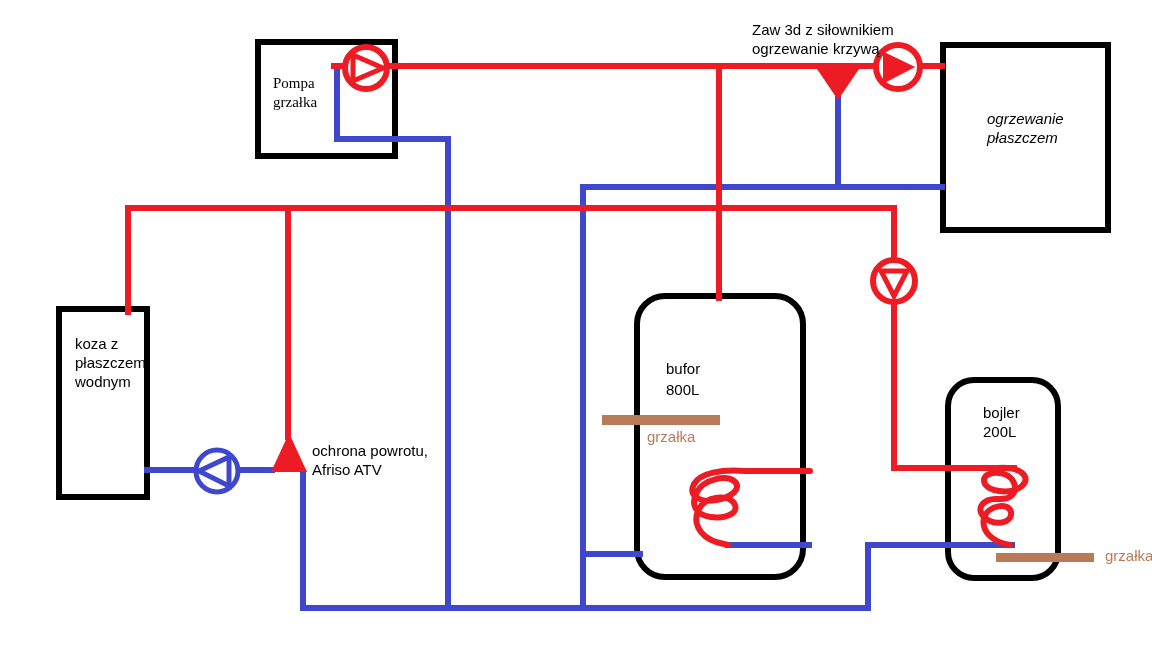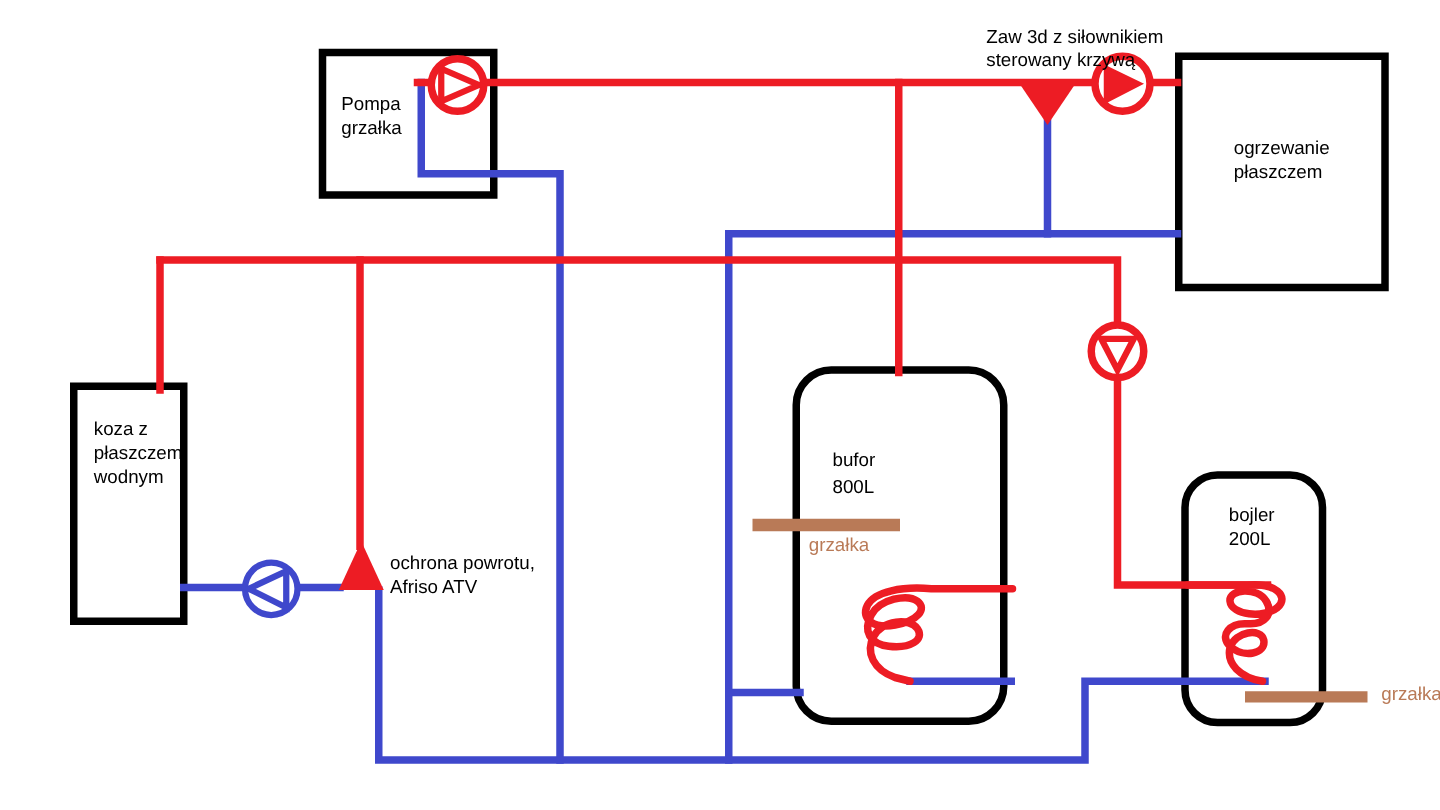--- a/index.html
+++ b/index.html
@@ -80,31 +80,31 @@
     </g>
     <g>
       <circle class="pump-circle-blue" cx="217" cy="471" r="21"></circle>
       <polygon class="pump-tri-hollow-blue" points="229,457 229,486 199,471"></polygon>
     </g>
 
     <rect class="heater-bar" x="602" y="415" width="118" height="10"></rect>
     <rect class="heater-bar" x="996" y="553" width="98" height="9"></rect>
   </svg>
 
-  <div class="lbl" style="left:273px; top:74px;">
+  <div class="lbl" style="left:273px; top:74px;font-family:Liberation Serif, serif;">
     <div>Pompa</div>
     <div>grzałka</div>
   </div>
 
-  <div class="lbl" style="left:789px; top:20px;">
+  <div class="lbl" style="left:752px; top:20px;">
     <div>Zaw 3d z siłownikiem</div>
-    <div>sterowany krzywą</div>
+    <div>ogrzewanie krzywą</div>
   </div>
 
-  <div class="lbl" style="left:987px; top:109px;">
+  <div class="lbl" style="left:987px; top:109px;font-style:italic;">
     <div>ogrzewanie</div>
     <div>płaszczem</div>
   </div>
 
   <div class="lbl" style="left:75px; top:334px;">
     <div>koza z</div>
     <div>płaszczem</div>
     <div>wodnym</div>
   </div>
 

